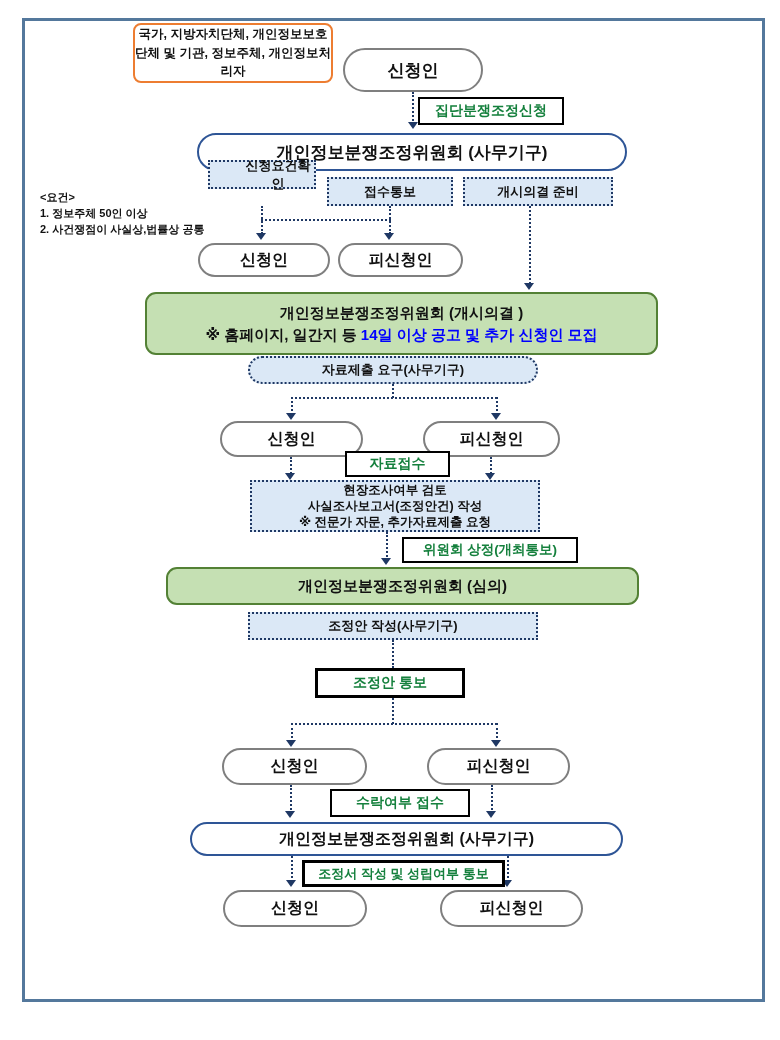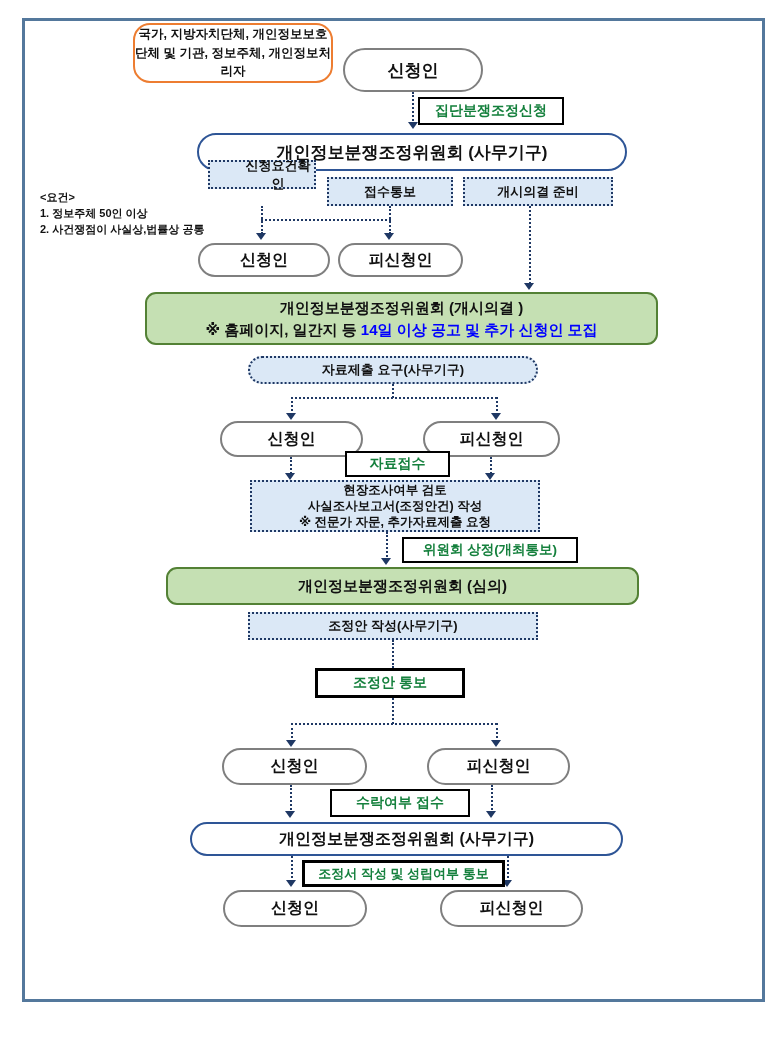--- a/index.html
+++ b/index.html
@@ -3,21 +3,21 @@
 <meta charset="utf-8">
 <style>
   html,body{margin:0;padding:0;background:#fff;}
   .canvas{position:relative;width:780px;height:1040px;background:#fff;overflow:hidden;
           font-family:"Liberation Sans","DejaVu Sans",sans-serif;font-weight:bold;color:#111;}
   .frame{position:absolute;left:22px;top:18px;width:737px;height:978px;border:3px solid #54789c;}
   .abs{position:absolute;box-sizing:border-box;}
   .center{display:flex;align-items:center;justify-content:center;text-align:center;}
   .pill{background:#fff;border:2.5px solid #7f7f7f;border-radius:22px;font-size:16px;z-index:2;}
   .bigpill{background:#fff;border:2.5px solid #2e5596;border-radius:20px;font-size:17px;z-index:2;}
-  .notebox{background:#fff;border:2.5px solid #ed7d31;border-radius:17px;font-size:12.5px;line-height:1.5;z-index:2;}
+  .notebox{background:#fff;border:2.5px solid #ed7d31;border-radius:8px;font-size:12.5px;line-height:1.5;z-index:2;}
   .dotbox{background:#dbe8f6;border:2px dotted #1f3864;font-size:13px;z-index:2;}
   .greenbox{background:#c5e0b3;border:2.5px solid #538135;border-radius:11px;font-size:15px;line-height:1.45;z-index:2;}
   .redlabel{background:#fff;border:2.5px solid #000;color:#15803d;font-size:14px;z-index:3;}
   .vline{position:absolute;width:0;border-left:2px dotted #1f3864;z-index:1;}
   .hline{position:absolute;height:0;border-top:2px dotted #1f3864;z-index:1;}
   .ahead{position:absolute;width:0;height:0;border-left:5px solid transparent;border-right:5px solid transparent;
          border-top:7px solid #1f3864;z-index:1;}
   .blue{color:#0000ff;}
   .reqnote{font-size:11px;line-height:1.45;font-weight:bold;z-index:2;}
   .reqnote .t{display:block;}
@@ -74,21 +74,21 @@
   <div class="vline" style="left:529px;top:206px;height:78px;"></div>
   <div class="ahead" style="left:524px;top:283px;"></div>
 
   <div class="abs pill center" style="left:198px;top:243px;width:132px;height:34px;">
     <span>신청인</span>
   </div>
   <div class="abs pill center" style="left:338px;top:243px;width:125px;height:34px;">
     <span>피신청인</span>
   </div>
 
-  <div class="abs greenbox center" style="left:145px;top:292px;width:513px;height:53px;text-align:center;">
+  <div class="abs greenbox center" style="left:145px;top:292px;width:513px;height:63px;text-align:center;">
     <div>
       <span class="t" style="display:block;">개인정보분쟁조정위원회 (개시의결 )</span>
       <span style="display:block;">
         <span>※ 홈페이지, 일간지 등 </span><span class="blue">14일 이상 공고 및 추가 신청인 모집</span>
       </span>
     </div>
   </div>
 
   <div class="abs dotbox center" style="left:248px;top:356px;width:290px;height:28px;border-radius:14px;">
     <span>자료제출 요구(사무기구)</span>

